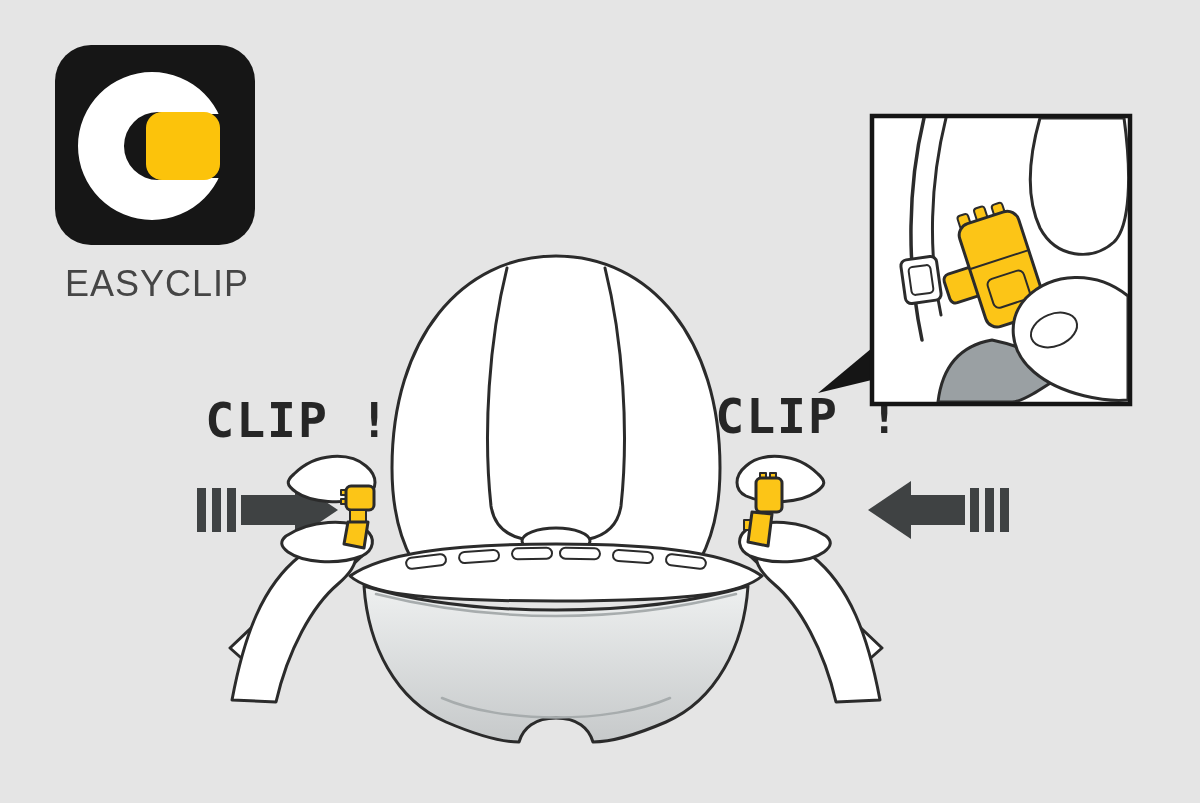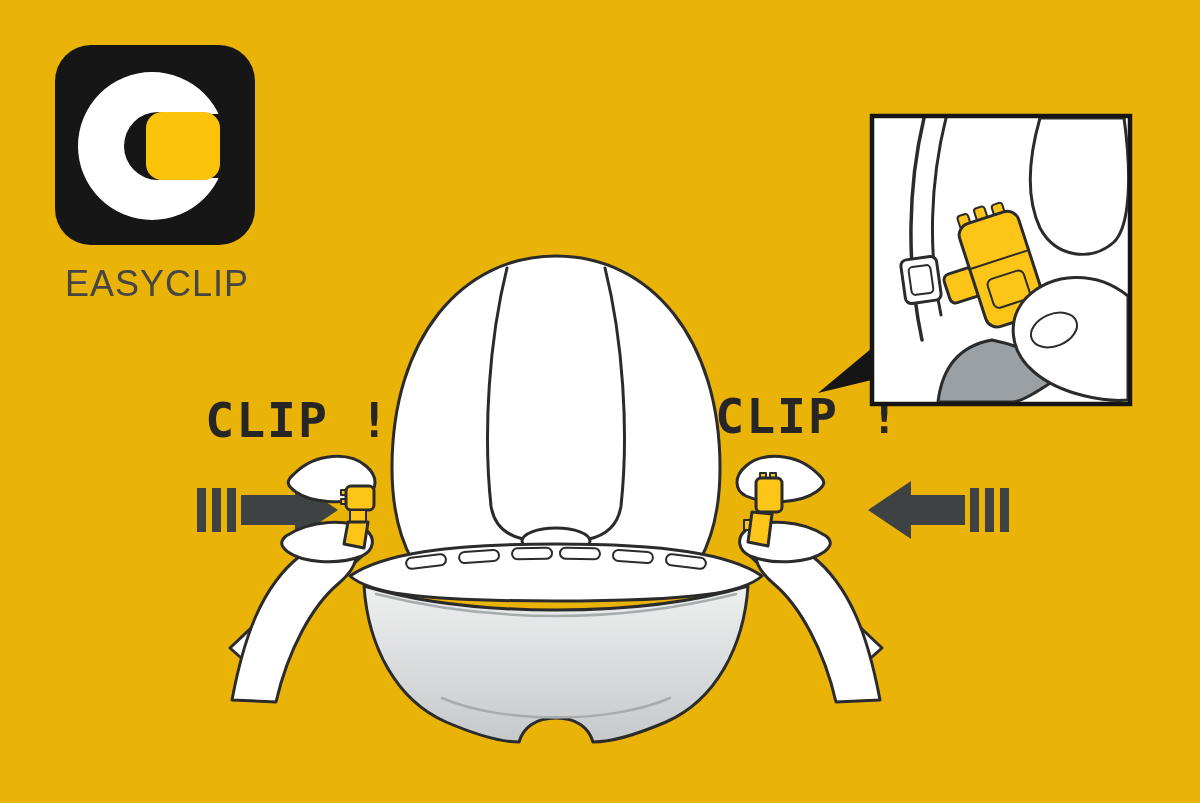--- a/index.html
+++ b/index.html
@@ -1,16 +1,16 @@
 <!DOCTYPE html>
 <html><head>
 <meta charset="utf-8">
 <style>
   html,body{margin:0;padding:0;background:#ffffff;}
-  .stage{position:relative;width:1200px;height:803px;background:#eab308;overflow:hidden;
+  .stage{position:relative;width:1200px;height:803px;background:#e5e5e5;overflow:hidden;
          font-family:"Liberation Sans",sans-serif;}
   svg{display:block;}
   .s   {stroke:#2b2b2b;stroke-width:3;stroke-linejoin:round;stroke-linecap:round;}
   .s35 {stroke:#2b2b2b;stroke-width:3.5;stroke-linejoin:round;stroke-linecap:round;}
   .thin{stroke:#2b2b2b;stroke-width:2;stroke-linejoin:round;stroke-linecap:round;}
   .lt  {stroke:#a7acad;stroke-width:2.5;stroke-linecap:round;}
   .fw  {fill:#ffffff;}
   .fn  {fill:none;}
   .clip-label{font-family:"DejaVu Sans Mono",monospace;font-weight:bold;font-size:48px;
               letter-spacing:2px;fill:#262626;}

